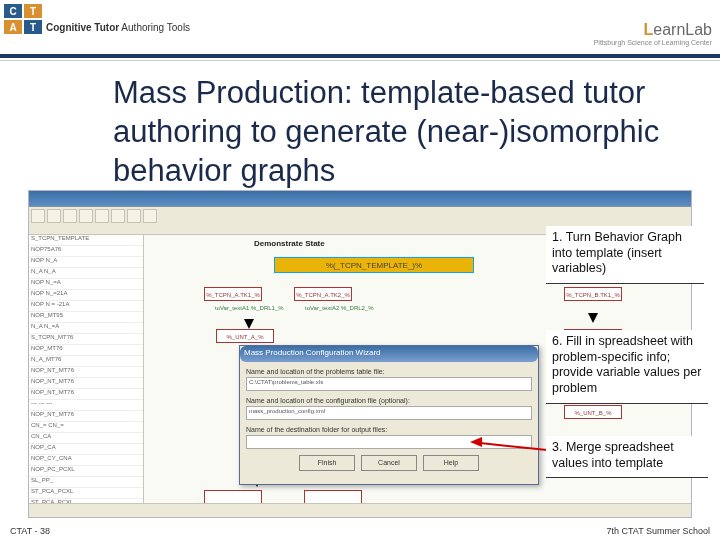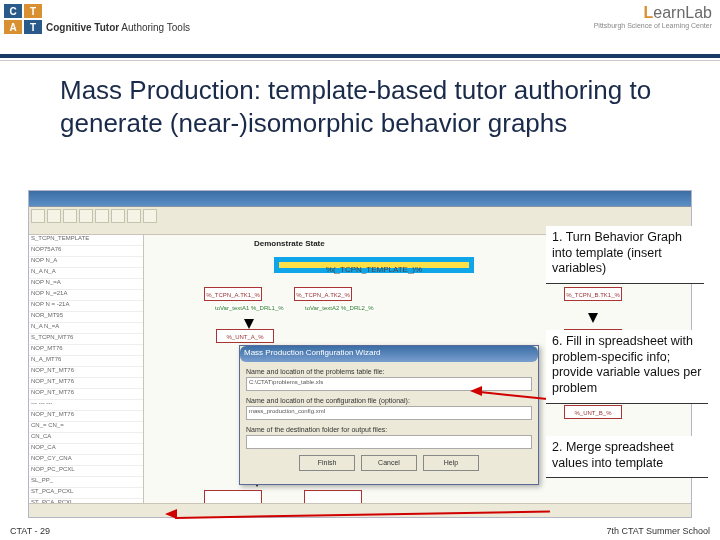--- a/index.html
+++ b/index.html
@@ -43,20 +43,21 @@
   .cT2 { background: #2a5a8a; }
   .ctat-label {
     font-size: 10px;
     color: #333;
     line-height: 1.1;
     margin-top: 16px;
   }
   .ctat-label b { font-weight: bold; }
   .learnlab {
     text-align: right;
+    margin-top: 17px;
   }
   .learnlab-main {
     font-size: 16px;
     color: #333;
   }
   .learnlab-main .lead { color: #d89030; font-weight: bold; }
   .learnlab-main .rest { color: #6a6a6a; }
   .learnlab-sub {
     font-size: 7px;
     color: #888;
@@ -65,25 +66,26 @@
     height: 4px;
     background: #1a3a66;
     margin: 0 0 0 0;
   }
   .gap-under {
     height: 14px;
     border-top: 1px solid #ccc;
     margin-top: 2px;
   }
   .title-block {
-    padding: 0 36px 0 60px;
+    padding: 0 36px 0 88px;
     font-family: Verdana, sans-serif;
-    font-size: 26px;
+    font-size: 31px;
     line-height: 1.25;
     color: #1a2a4a;
+    margin-left: 25px;
   }
   .screenshot-area {
     position: absolute;
     left: 28px;
     right: 28px;
     top: 190px;
     bottom: 22px;
     border: 1px solid #b5b5c8;
     background: linear-gradient(#f4f4ef, #f0f0ea);
     overflow: hidden;
@@ -139,22 +141,22 @@
     font-weight: bold;
     color: #222;
     text-align: center;
   }
   .template-title {
     position: absolute;
     top: 22px;
     left: 130px;
     width: 200px;
     height: 16px;
-    background: #fde047;
-    border: 5px solid #0ea5e9;
+    background: #eab308;
+    border: 1px solid #0ea5e9;
     font-size: 8px;
     text-align: center;
     line-height: 16px;
     color: #444;
   }
   .node {
     position: absolute;
     width: 58px;
     height: 14px;
     background: #fff;
@@ -383,31 +385,31 @@
           </div>
         </div>
       </div>
     </div>
   </div>
   <div class="statusbar"></div>
 </div>
 
 <div class="callout c1">1. Turn Behavior Graph into template (insert variables)</div>
 <div class="callout c2">6. Fill in spreadsheet with problem-specific info; provide variable values per problem</div>
-<div class="callout c3">2. Merge spreadsheet values into template</div>
+<div class="callout c3">3. Merge spreadsheet values into template</div>
 
 <div class="red-arrow">
   <div class="red-line" style="left:480px; top:252px; width:70px; transform:rotate(6deg);"></div>
   <div class="red-head" style="left:470px; top:247px;"></div>
 </div>
 <div class="red-arrow">
   <div class="red-line" style="left:175px; top:378px; width:375px; transform:rotate(-1deg);"></div>
   <div class="red-head" style="left:165px; top:370px;"></div>
 </div>
 <div class="red-arrow">
   
   
 </div>
 
 <div class="footer">
-  <span>CTAT - 29</span>
+  <span>CTAT - 38</span>
   <span>7th CTAT Summer School</span>
 </div>
 
 </body></html>

